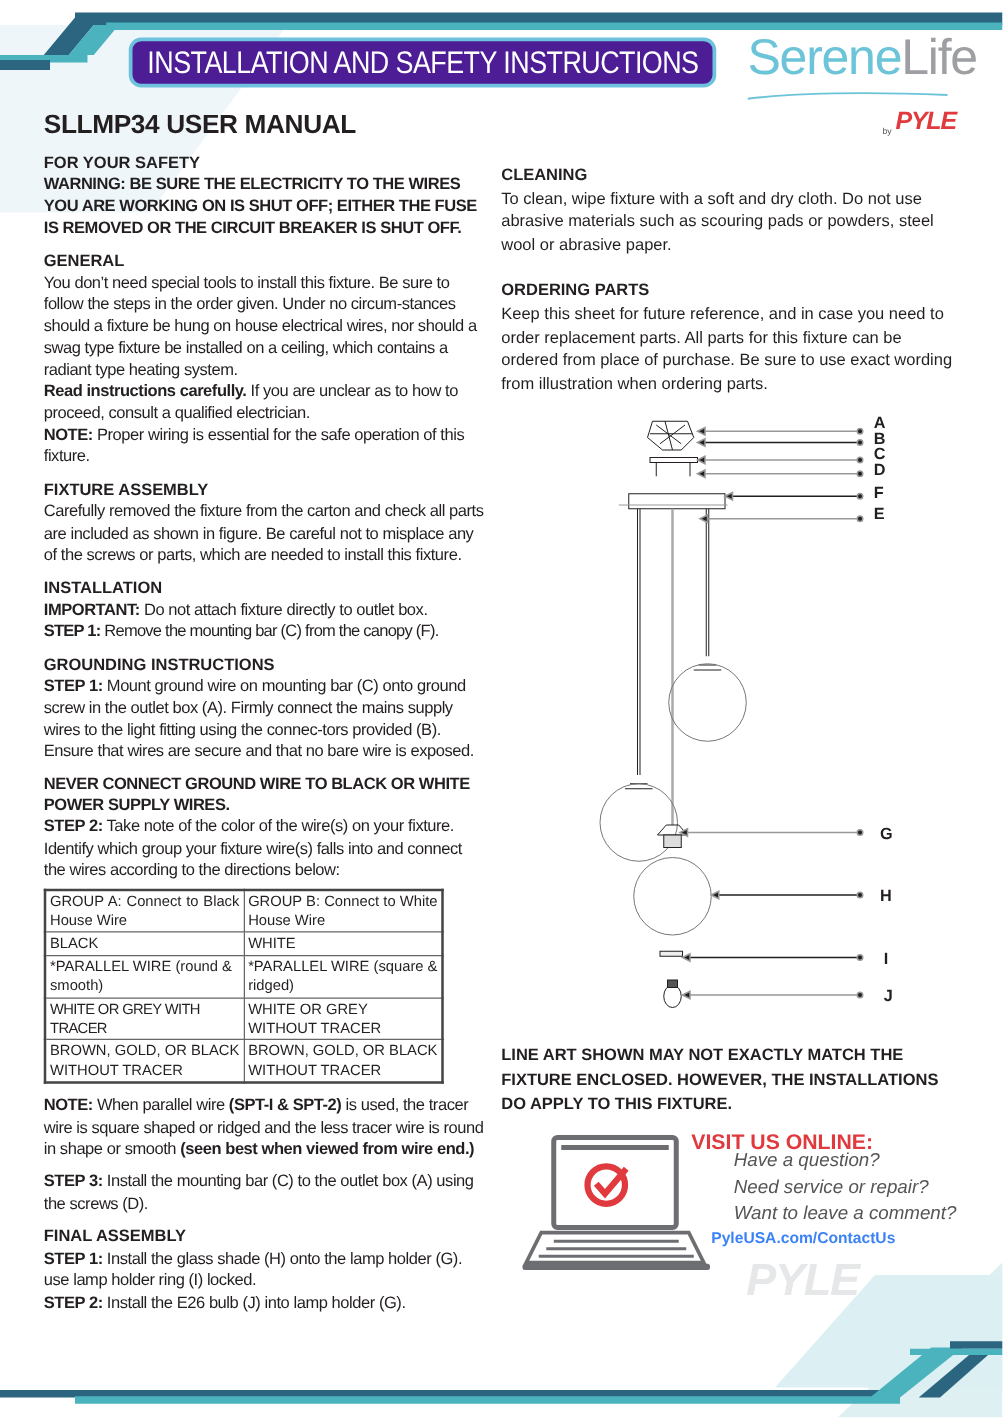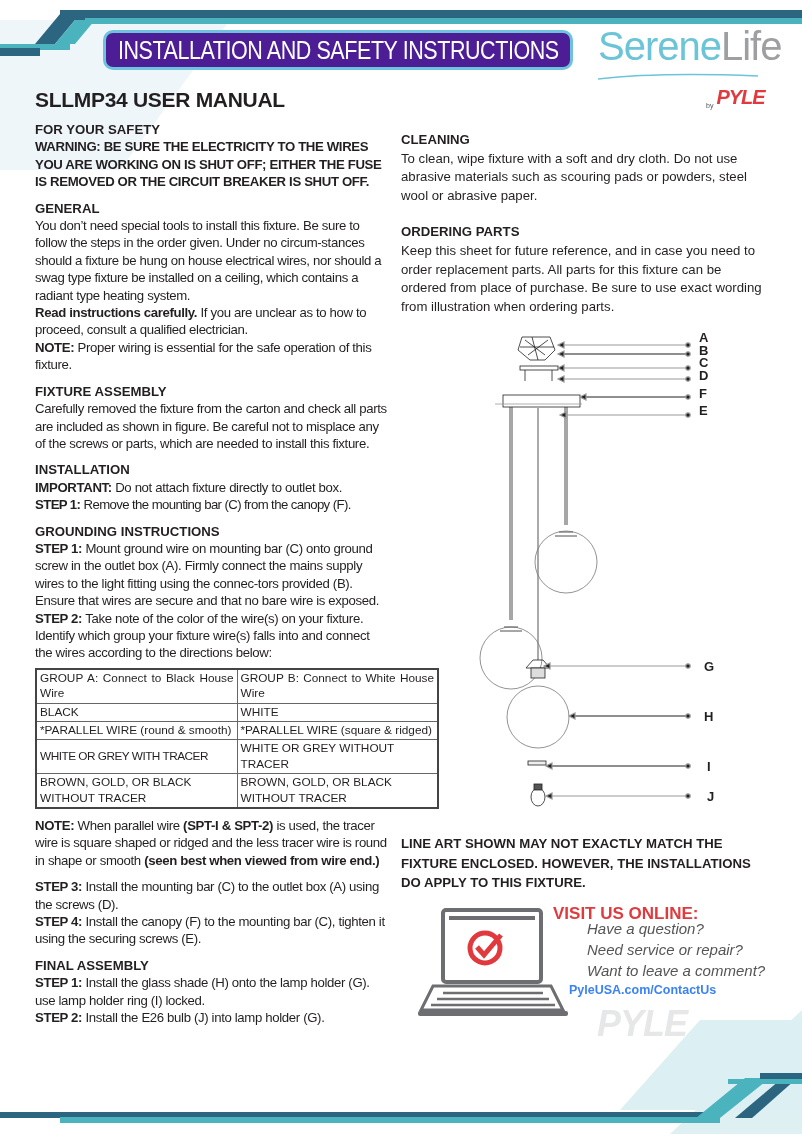--- a/index.html
+++ b/index.html
@@ -16,21 +16,21 @@
   .doc-title { position:absolute; left:35px; top:88px; font-size:21px; font-weight:bold; color:#231f20; letter-spacing:-0.3px; }
   
   .col { position:absolute; font-size:13.2px; line-height:17.4px; }
   .col-left { left:35px; top:121px; width:352px; }
   .col-right { left:401px; top:131px; width:362px; }
   .sec { margin-bottom:9px; }
   .h { font-weight:bold; }
   .p { margin:0; }
   b { font-weight:bold; }
   .cond { letter-spacing:-0.35px; }
-  table.groups { border-collapse:collapse; width:404px; margin:6px 0 8px 0; font-size:11.8px; line-height:15.4px; border:2px solid #444;padding-left:40px; }
+  table.groups { border-collapse:collapse; width:320px; margin:6px 0 8px 0; font-size:11.8px; line-height:15.4px; border:2px solid #444;padding-left:40px; }
   table.groups td { border:1px solid #666; padding:1px 3px 1px 3px; vertical-align:top; width:50%; }
   
   .diagram { position:absolute; left:470px; top:325px; width:260px; height:490px; }
   .notice { position:absolute; left:401px; top:834px; width:370px; font-size:13.2px; line-height:19.5px; font-weight:bold; }
   .contact { position:absolute; left:413px; top:898px; width:340px; height:150px; }
   .visit { position:absolute; left:553px; top:904px; color:#e03a3e; font-weight:bold; font-size:17px; }
   .q { position:absolute; left:552px; font-style:italic; color:#555; font-size:15px;margin-left:35px; }
   .url { position:absolute; left:569px; top:983px; color:#3b82f6; font-weight:bold; font-size:12.5px; }
   .pyle-ghost { position:absolute; left:597px; top:1003px; color:#e6e7e8; font-size:36px; font-weight:bold; font-style:italic; letter-spacing:-1px; }
 </style>
@@ -90,20 +90,21 @@
     <p class="p cond">Carefully removed the fixture from the carton and check all parts are included as shown in figure. Be careful not to misplace any of the screws or parts, which are needed to install this fixture.</p>
   </div>
   <div class="sec">
     <div class="h">INSTALLATION</div>
     <p class="p cond"><b>IMPORTANT:</b><span> Do not attach fixture directly to outlet box.</span></p>
     <p class="p cond" style="letter-spacing:-0.6px"><b>STEP 1:</b><span> Remove the mounting bar (C) from the canopy (F).</span></p>
   </div>
   <div class="sec" style="margin-bottom:4px">
     <div class="h">GROUNDING INSTRUCTIONS</div>
     <p class="p cond"><b>STEP 1:</b><span> Mount ground wire on mounting bar (C) onto ground screw in the outlet box (A). Firmly connect the mains supply wires to the light fitting using the connec-tors provided (B). Ensure that wires are secure and that no bare wire is exposed.</span></p>
+    <p class="p cond h" style="margin-top:8px">NEVER CONNECT GROUND WIRE TO BLACK OR WHITE POWER SUPPLY WIRES.</p>
     <p class="p cond"><b>STEP 2:</b><span> Take note of the color of the wire(s) on your fixture. Identify which group your fixture wire(s) falls into and connect the wires according to the directions below:</span></p>
   </div>
 
   <table class="groups">
     <tbody>
         <tr>
           <td style="text-align:justify">GROUP  A:  Connect  to  Black House Wire</td>
           <td style="text-align:justify">GROUP  B:  Connect  to  White House Wire</td>
         </tr>
     <tr>
@@ -123,21 +124,20 @@
           <td>BROWN, GOLD, OR BLACK WITHOUT TRACER</td>
         </tr>
   </tbody>
     </table>
 
   <div class="sec">
     <p class="p cond"><b>NOTE:</b><span> When parallel wire </span><b>(SPT-I &amp; SPT-2)</b><span> is used, the tracer wire is square shaped or ridged and the less tracer wire is round in shape or smooth </span><b>(seen best when viewed from wire end.)</b></p>
   </div>
   <div class="sec">
     <p class="p cond"><b>STEP 3:</b><span>  Install the mounting bar (C) to the outlet box (A) using the screws (D).</span></p>
-    <p class="p cond"><b>STEP 4:</b><span> Install the canopy (F) to the mounting bar (C), tighten it using the securing screws (E).</span></p>
   </div>
   <div class="sec">
     <div class="h">FINAL ASSEMBLY</div>
     <p class="p cond"><b>STEP 1:</b><span> Install the glass shade (H) onto the lamp holder (G). use lamp holder ring (I) locked.</span></p>
     <p class="p cond"><b>STEP 2:</b><span> Install the E26 bulb (J) into lamp holder (G).</span></p>
   </div>
 </div>
 
 <div class="col col-right" style="line-height:18.6px">
   <div class="sec" style="margin-bottom:18px">

